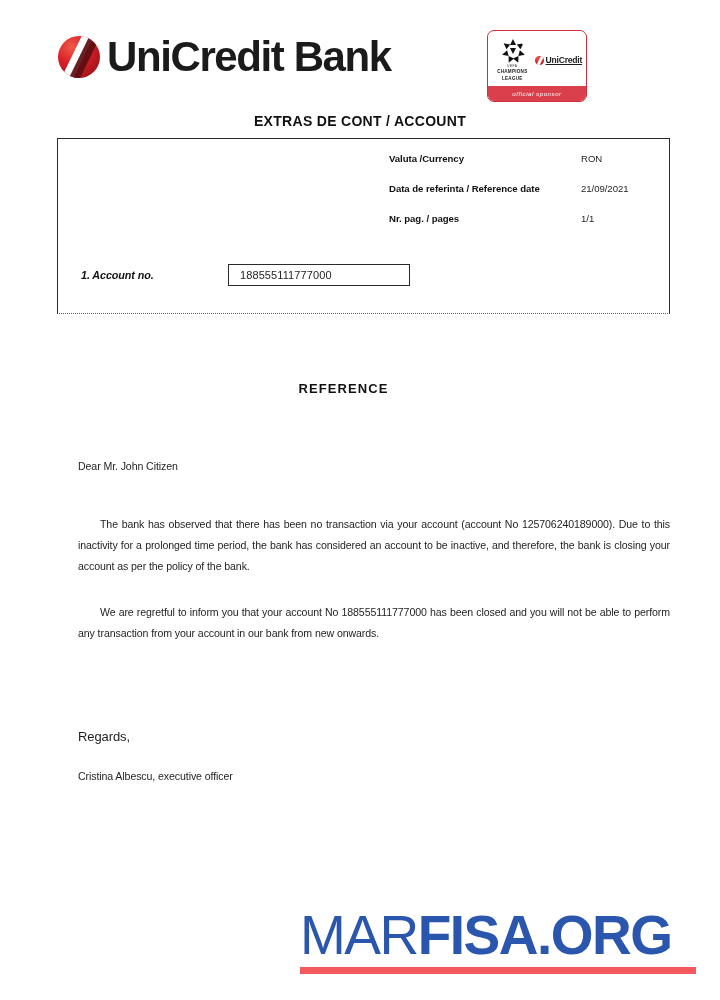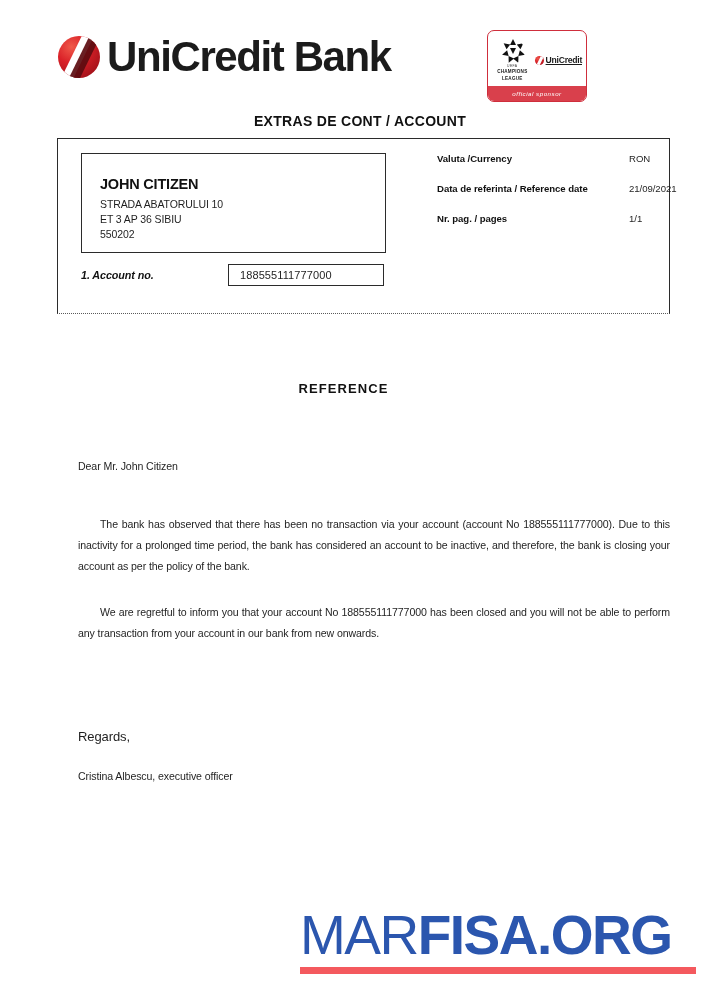--- a/index.html
+++ b/index.html
@@ -228,21 +228,20 @@
   .meta-table {
     position: absolute;
     left: 331px;
     top: 14px;
     width: 270px;
   }
   .meta-row {
     display: flex;
     align-items: baseline;
     margin-bottom: 19px;
-    margin-left: 48px;
   }
   .meta-label {
     font-size: 9.6px;
     font-weight: bold;
     color: #111;
     letter-spacing: -.05px;
     flex: none;
     width: 192px;
   }
   .meta-value {
@@ -260,21 +259,21 @@
   }
   .acct-label {
     font-size: 10.8px;
     font-weight: bold;
     color: #111;
     width: 147px;
     letter-spacing: -.1px;
     font-style: italic;
   }
   .acct-value-box {
-    width: 156px;
+    width: 182px;
     height: 22px;
     border: 1px solid #2b2b2b;
     display: flex;
     align-items: center;
     padding-left: 11px;
     font-size: 11px;
     letter-spacing: .1px;
     color: #1f1f1f;
   }
 
@@ -394,26 +393,20 @@
         </div>
       </div>
       <div class="sponsor-bottom">official sponsor</div>
     </div>
   </div>
 
   <div class="doc-title">EXTRAS DE CONT / ACCOUNT</div>
 
   <div class="info-box">
 
-    <div class="addr-box">
-      <div class="addr-name">JOHN CITIZEN</div>
-      <div class="addr-line">STRADA ABATORULUI 10</div>
-      <div class="addr-line">ET 3 AP 36 SIBIU</div>
-      <div class="addr-line">550202</div>
-    </div>
 
     <div class="meta-table">
       <div class="meta-row">
         <div class="meta-label">Valuta /Currency</div>
         <div class="meta-value">RON</div>
       </div>
       <div class="meta-row">
         <div class="meta-label">Data de referinta / Reference date</div>
         <div class="meta-value">21/09/2021</div>
       </div>
@@ -426,21 +419,21 @@
     <div class="acct-row">
       <div class="acct-label">1. Account no.</div>
       <div class="acct-value-box">188555111777000</div>
     </div>
   </div>
 
   <div class="ref-heading">REFERENCE</div>
 
   <div class="letter">
     <div class="salutation">Dear Mr. John Citizen</div>
-    <div class="para">The bank has observed that there has been no transaction via your account (account No 188555111777000). Due to this inactivity for a prolonged time period, the bank has considered an account to be inactive, and therefore, the bank is closing your account as per the policy of the bank.</div>
+    <div class="para">The bank has observed that there has been no transaction via your account (account No 125706240189000). Due to this inactivity for a prolonged time period, the bank has considered an account to be inactive, and therefore, the bank is closing your account as per the policy of the bank.</div>
     <div class="para last">We are regretful to inform you that your account No 188555111777000 has been closed and you will not be able to perform any transaction from your account in our bank from new onwards.</div>
   </div>
 
   <div class="signoff">Regards,</div>
   <div class="signer">Cristina Albescu, executive officer</div>
 
   <div class="watermark">
     <div class="wm-text"><span>MAR</span><span class="bold">FISA</span><span class="bold">.ORG</span></div>
     <div class="wm-bar"></div>
   </div>

